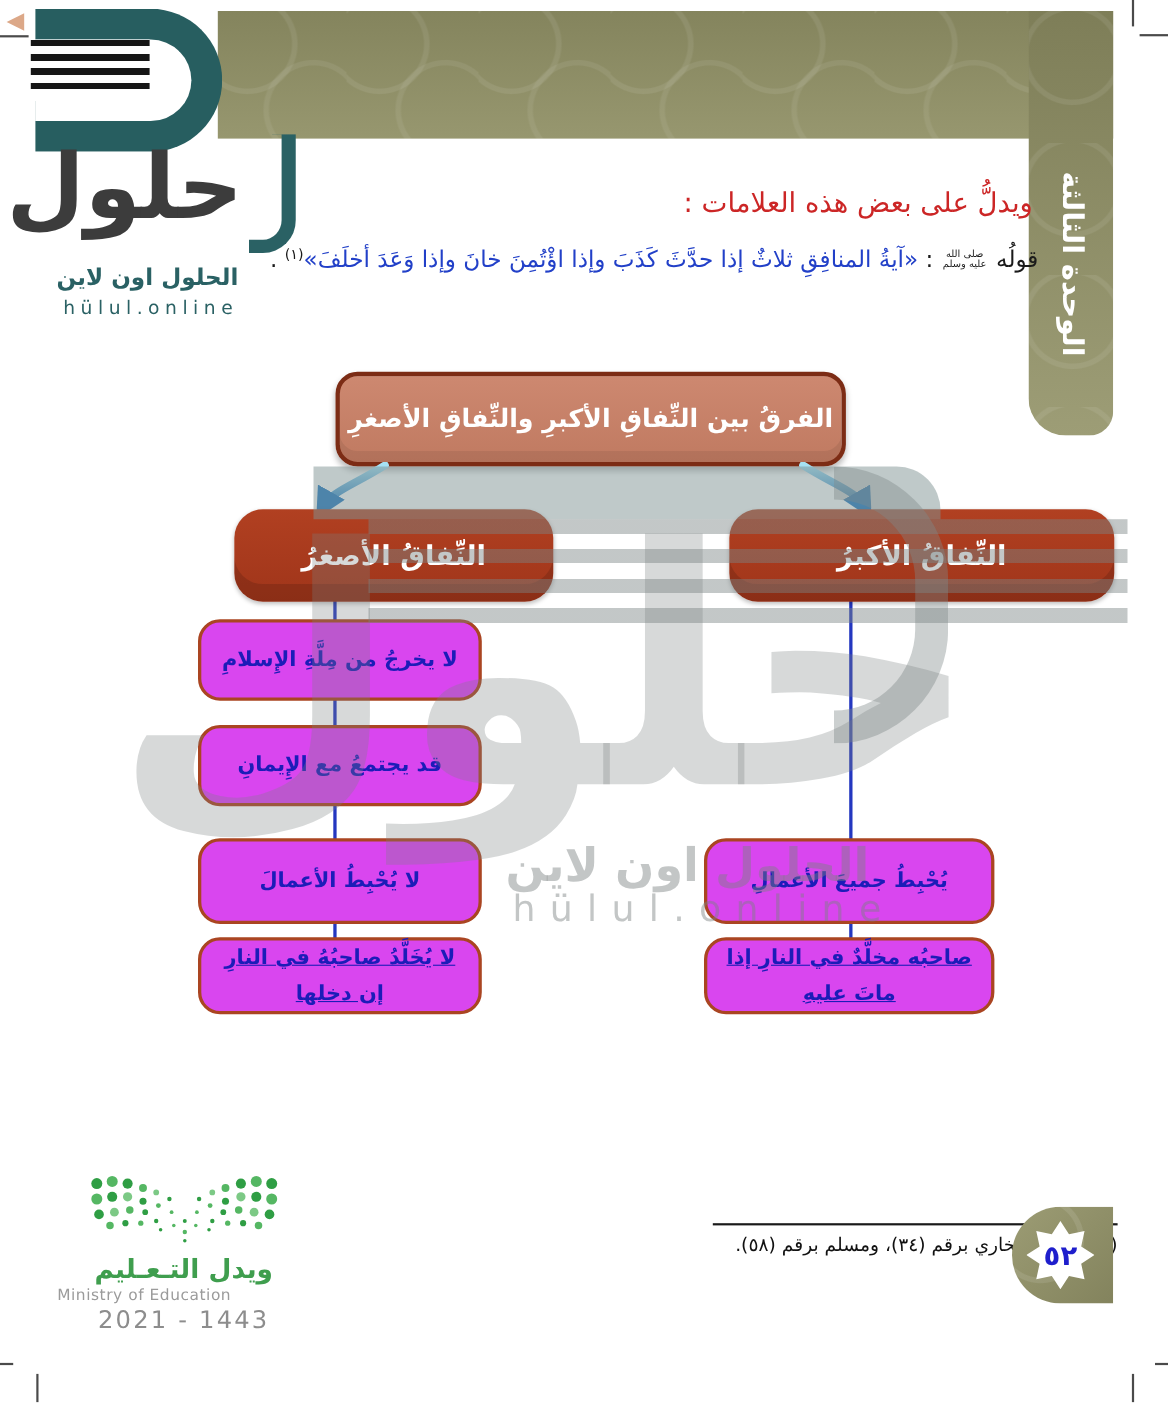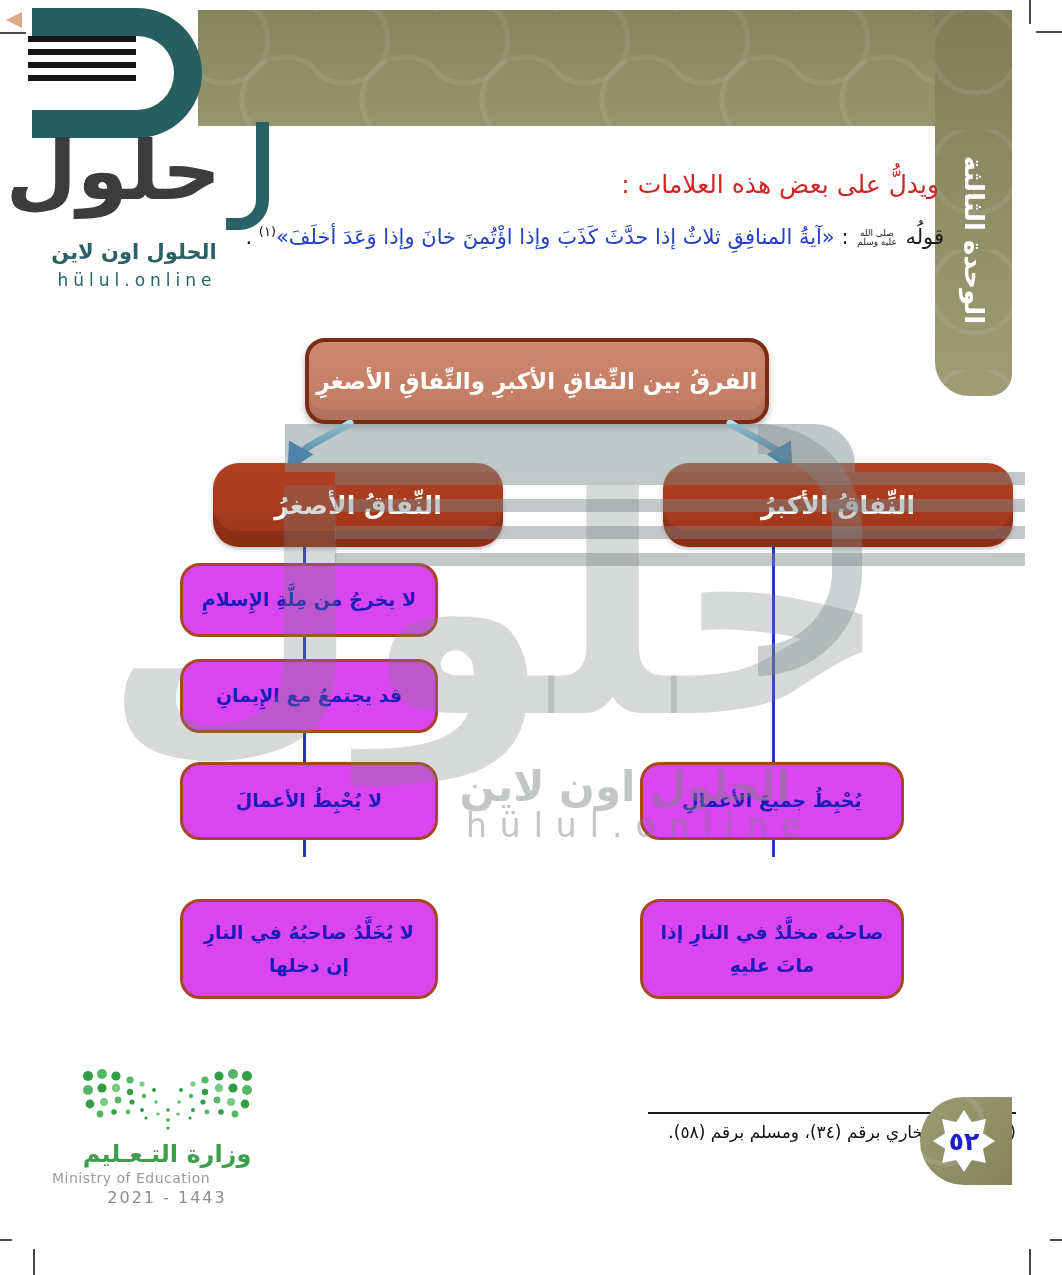--- a/index.html
+++ b/index.html
@@ -68,21 +68,21 @@
     color:#fff;font-size:25px;font-weight:bold;white-space:nowrap;}
   .hdr-left{left:213px;top:463px;width:290px;}
   .hdr-right{left:663px;top:463px;width:350px;}
 
   .item-box{position:absolute;box-sizing:border-box;background:#d946ef;border:3px solid #aa4522;
     border-radius:20px;display:flex;align-items:center;justify-content:center;z-index:2;
     color:#1c1cb8;font-size:19px;font-weight:bold;text-align:center;line-height:1.75;padding:4px 10px;}
   .col-l{left:180px;width:258px;}
   .col-r{left:640px;width:264px;}
   .row1{top:563px;height:74px;} .row2{top:659px;height:74px;}
-  .row3{top:762px;height:78px;} .row4{top:899px;height:100px;}
+  .row3{top:762px;height:78px;} .row4{top:852px;height:70px;text-decoration:underline;}
 
   
   .wm{position:absolute;z-index:5;pointer-events:none;}
   .wm-cover{left:285px;top:424px;width:570px;height:48px;background:rgba(128,148,148,.5);
     border-radius:0 40px 0 0;}
   .wm-stripes{left:335px;top:472px;width:690px;height:108px;
     background:repeating-linear-gradient(180deg,rgba(122,132,132,.45) 0 13px,rgba(255,255,255,0) 13px 27px);}
   .wm-hook{left:758px;top:424px;width:104px;height:252px;box-sizing:border-box;
     border:30px solid rgba(128,138,138,.40);border-left:none;border-radius:0 110px 110px 0;}
   .wm-word{left:110px;top:452px;width:780px;text-align:center;font-size:300px;line-height:1.05;
@@ -104,21 +104,21 @@
   .badge .star{position:absolute;left:13px;top:13px;width:62px;height:62px;background:#fff;
     clip-path:polygon(50% 0%,62.6% 19.5%,85.4% 14.6%,80.5% 37.4%,100% 50%,80.5% 62.6%,85.4% 85.4%,62.6% 80.5%,50% 100%,37.4% 80.5%,14.6% 85.4%,19.5% 62.6%,0% 50%,19.5% 37.4%,14.6% 14.6%,37.4% 19.5%);
     display:flex;align-items:center;justify-content:center;}
   .badge .num{color:#1e1ecc;font-size:25px;font-weight:bold;}
 
   
   .moe{position:absolute;left:52px;top:1066px;width:230px;}
   .moe svg{display:block;margin:0 auto;}
   .moe-ar{margin-top:6px;text-align:center;font-size:24px;font-weight:bold;color:#3f9e4e;direction:rtl;}
   .moe-en{margin-top:2px;text-align:left;font-size:14px;color:#9b9b9b;letter-spacing:.5px;}
-  .moe-years{margin-top:2px;text-align:center;font-size:16px;color:#8d8d8d;letter-spacing:2px;}
+  .moe-years{margin-top:2px;text-align:center;font-size:22px;color:#8d8d8d;letter-spacing:2px;}
 </style>
 </head>
 <body>
 
 <div class="page">
 
   <div class="pencil"></div>
   <div class="cm cm-h" style="left:0;top:32px;width:26px;"></div>
   <div class="cm cm-h" style="left:1036px;top:31px;width:26px;"></div>
   <div class="cm cm-v" style="left:1029px;top:0;height:24px;"></div>
@@ -241,18 +241,18 @@
           <circle cx="155" cy="48" r="3.4" fill="#55b763"></circle>
         <circle cx="66" cy="52" r="1.6" fill="#2f9e44"></circle>
           <circle cx="78" cy="48" r="1.6" fill="#55b763"></circle>
           <circle cx="88" cy="44" r="1.8" fill="#2f9e44"></circle>
         <circle cx="98" cy="48" r="1.6" fill="#55b763"></circle>
           <circle cx="110" cy="52" r="1.6" fill="#2f9e44"></circle>
           <circle cx="88" cy="54" r="2" fill="#55b763"></circle>
         <circle cx="88" cy="62" r="1.6" fill="#2f9e44"></circle>
       </g>
     </svg>
-    <div class="moe-ar">وزارة التـعـليم</div>
+    <div class="moe-ar">ويدل التـعـليم</div>
     <div class="moe-en">Ministry of Education</div>
     <div class="moe-years">2021 - 1443</div>
   </div>
 
 </div>
 
 </body></html>

